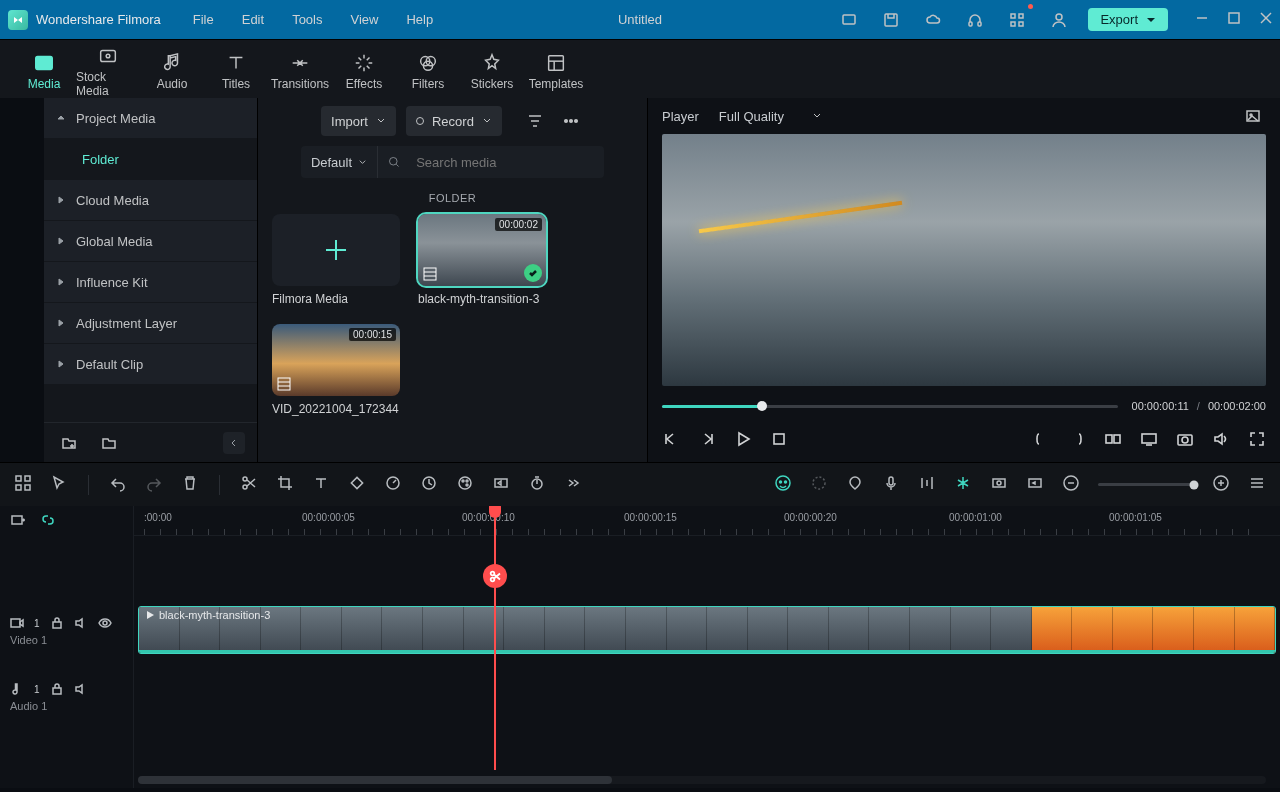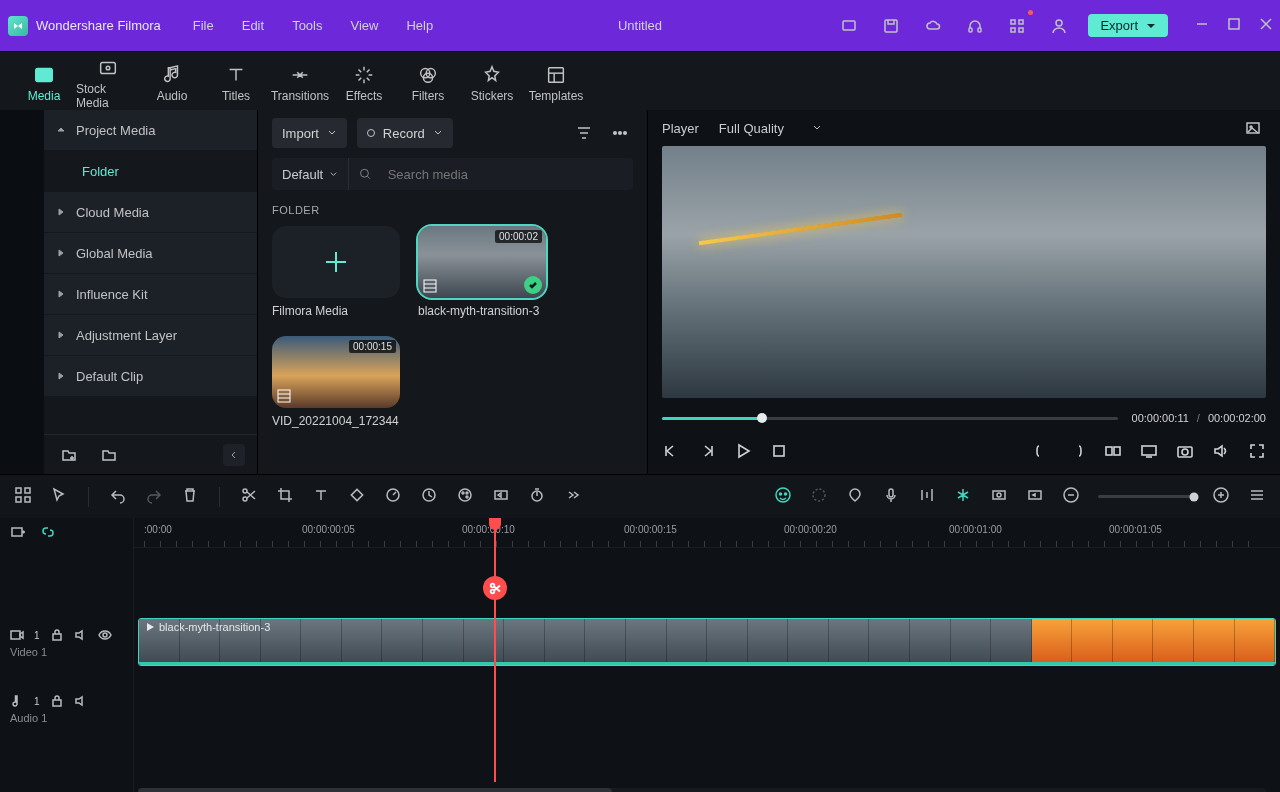--- a/index.html
+++ b/index.html
@@ -1,17 +1,17 @@
 <!DOCTYPE html>
 <html><head>
 <meta charset="utf-8">
 <style>
 * { margin:0; padding:0; box-sizing:border-box; font-family:"Segoe UI",Arial,sans-serif; }
 body { background:#0a0d12; color:#c8ccd0; width:1280px; height:792px; overflow:hidden; font-size:13px; }
-.titlebar { height:52px; background:#6d28d9; display:flex; align-items:center; padding:4px 8px; border-bottom:1px solid #000;}
+.titlebar { height:40px; background:#0369a1; display:flex; align-items:center; padding:4px 8px; border-bottom:1px solid #000;}
 .logo-wrap { display:flex; align-items:center; gap:8px; margin-right:20px;}
 .logo { width:20px; height:20px; background:linear-gradient(135deg,#5fe6d0,#3ab8a0); border-radius:4px; display:flex; align-items:center; justify-content:center;}
 .logo svg { width:12px; height:12px; fill:#fff;}
 .app-name { color:#e6e8ea; font-size:13px; }
 .menubar { display:flex; gap:28px; margin-left:12px;}
 .menubar span { color:#d0d2d4; cursor:pointer; }
 .title-doc { position:absolute; left:50%; transform:translateX(-50%); color:#d0d2d4; }
 .title-right { margin-left:auto; display:flex; align-items:center; gap:16px;}
 .ticon { width:16px; height:16px; stroke:#bfc3c7; fill:none; stroke-width:1.5; display:block; position:relative;}
 .account-dot{ position:absolute; top:-3px; right:-3px; width:5px; height:5px; background:#ff5a4d; border-radius:50%;}
@@ -27,36 +27,36 @@
 .toolstrip .titem.active svg { fill:#5febd3; stroke:#5febd3;}
 
 .workzone { display:flex; height:364px;padding-left:44px; }
 .left-nav { width:214px; background:#14171c; border-right:1px solid #000; display:flex; flex-direction:column;}
 .nav-item { height:40px; display:flex; align-items:center; gap:10px; padding:0 12px; background:#1c2027; margin-bottom:1px; color:#c0c2c4; cursor:pointer;}
 .nav-item.folder { background:#14171c; padding-left:38px; color:#5febd3;}
 .nav-item svg { width:10px; height:10px; stroke:#9aa0a6; fill:#9aa0a6;}
 .left-nav-bottom { margin-top:auto; height:40px; display:flex; align-items:center; padding:0 12px; gap:14px; border-top:1px solid #22262c;}
 .collapse-chip { margin-left:auto; width:22px; height:22px; background:#1e2228; border-radius:4px; display:flex; align-items:center; justify-content:center;}
 
-.media-panel { flex:1; background:#14171c; border-right:1px solid #000; padding:8px 14px; display:flex; flex-direction:column; gap:10px;}
+.media-panel { flex:1; background:#14171c; border-right:1px solid #000; padding:8px 14px; display:flex; flex-direction:column; gap:10px;align-items:center;}
 .mp-row1 { display:flex; align-items:center; gap:10px;}
 .pill { background:#262a30; border-radius:4px; height:30px; display:flex; align-items:center; padding:0 10px; gap:8px; cursor:pointer; color:#d0d2d4;}
 .pill svg { width:10px; height:10px; stroke:#c0c2c4; fill:none;}
 .record-dot{ width:8px; height:8px; border:1.5px solid #c0c2c4; border-radius:50%; }
 .mp-row1 .spacer{ flex:1;}
 .iconbtn { width:26px; height:26px; display:flex; align-items:center; justify-content:center; cursor:pointer;}
 .iconbtn svg{ width:16px; height:16px; stroke:#c0c2c4; fill:none; stroke-width:1.5;}
 .mp-row2 { display:flex; align-items:center; background:#1a1e24; border-radius:4px; height:32px;}
 .mp-row2 .default{ padding:0 10px; display:flex; align-items:center; gap:6px; border-right:1px solid #2a2e34; height:100%;}
 .mp-row2 .search{ flex:1; display:flex; align-items:center; gap:16px; padding:0 10px;}
 .mp-row2 input{ background:transparent; border:none; outline:none; color:#c0c2c4; width:100%; font-size:13px;}
 .section-label { font-size:11px; letter-spacing:0.5px; color:#a6aab0; margin-top:4px;}
 .media-grid { display:flex; flex-wrap:wrap; gap:18px 18px;}
 .mcard { width:128px; display:flex; flex-direction:column; gap:6px;}
-.mthumb { width:128px; height:72px; border-radius:14px; background:#1c2027; position:relative; overflow:hidden;}
+.mthumb { width:128px; height:72px; border-radius:8px; background:#1c2027; position:relative; overflow:hidden;}
 .mthumb.import { display:flex; align-items:center; justify-content:center;}
 .plus { width:28px; height:28px; }
 .plus line{ stroke:#5febd3; stroke-width:2;}
 .mthumb.selected { outline:2px solid #4fd6c0; outline-offset:0;}
 .mthumb .dur { position:absolute; top:4px; right:4px; background:rgba(0,0,0,.7); color:#e0e2e4; font-size:10px; padding:1px 4px; border-radius:2px;}
 .mthumb .vidico { position:absolute; bottom:4px; left:4px; width:16px; height:16px;}
 .mthumb .check { position:absolute; bottom:4px; right:4px; width:18px; height:18px; background:#3dcf84; border-radius:50%; display:flex; align-items:center; justify-content:center;}
 .mthumb .check svg{ width:10px; height:10px; stroke:#08201a; stroke-width:2.5; fill:none;}
 .mcard .mname { font-size:12px; color:#d0d2d4; white-space:nowrap; overflow:hidden; text-overflow:ellipsis;}
 .thumb-game{ background:linear-gradient(180deg,#6b7780 0%,#8a9298 40%,#3e4750 100%);}

